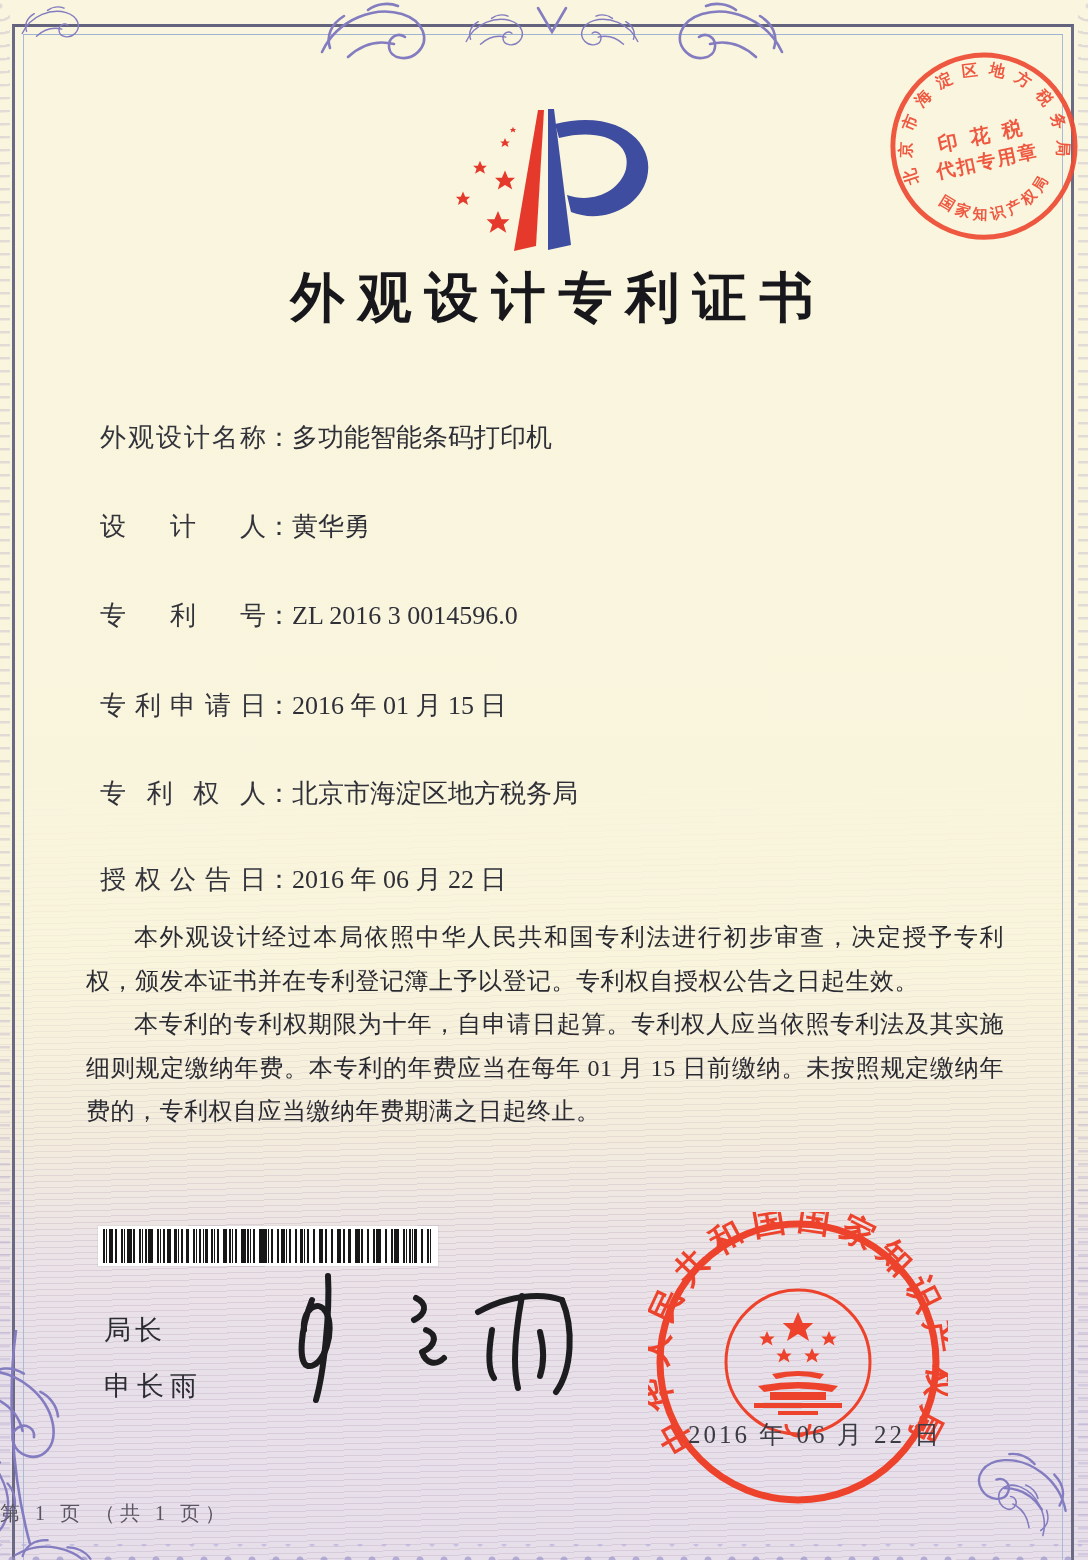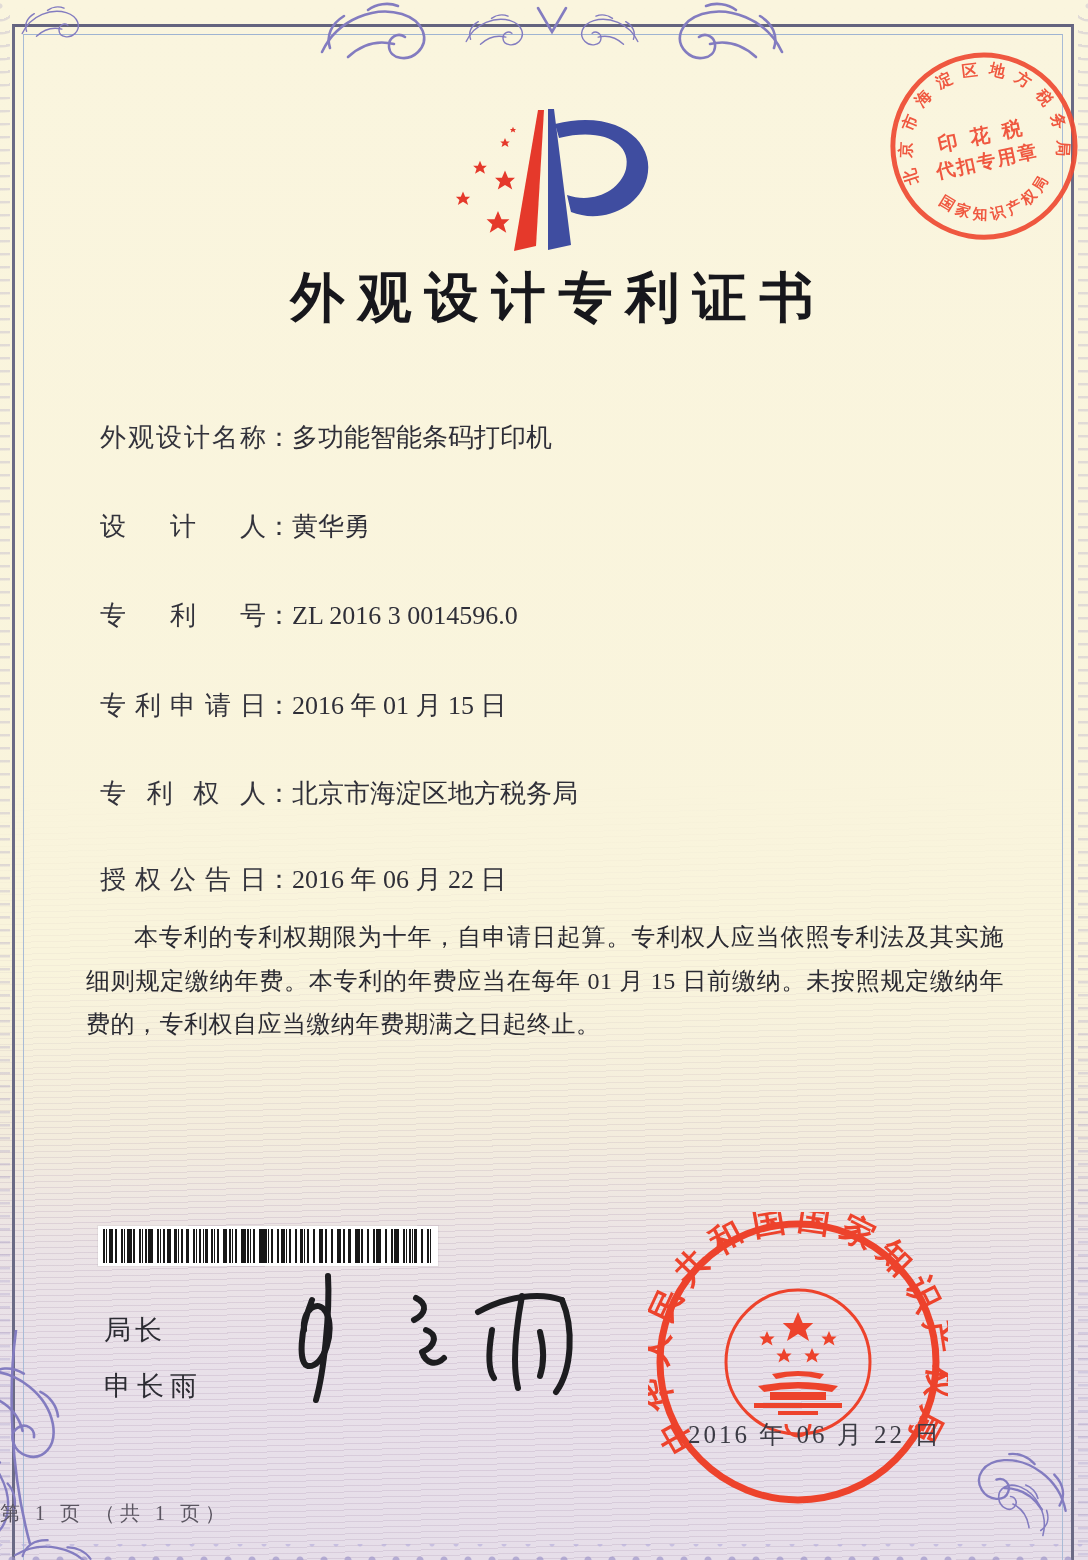--- a/index.html
+++ b/index.html
@@ -173,20 +173,21 @@
     </div>
     <div class="field-row" style="top:776px;">
       <span class="flabel">专利权人</span><span class="fcolon">：</span><span class="fvalue">北京市海淀区地方税务局</span>
     </div>
     <div class="field-row" style="top:862px;">
       <span class="flabel">授权公告日</span><span class="fcolon">：</span><span class="fvalue">2016 年 06 月 22 日</span>
     </div>
   </div>
 
   <div class="paras">
+    <p>本外观设计经过本局依照中华人民共和国专利法进行初步审查，决定授予专利权，颁发本证书并在专利登记簿上予以登记。专利权自授权公告之日起生效。</p>
     <p>本专利的专利权期限为十年，自申请日起算。专利权人应当依照专利法及其实施细则规定缴纳年费。本专利的年费应当在每年 01 月 15 日前缴纳。未按照规定缴纳年费的，专利权自应当缴纳年费期满之日起终止。</p>
   </div>
 
   <div class="barcode">
       <div class="bars"></div>
     </div>
 
   <div class="sig-title">局长</div>
   <div class="sig-name">申长雨</div>
 

